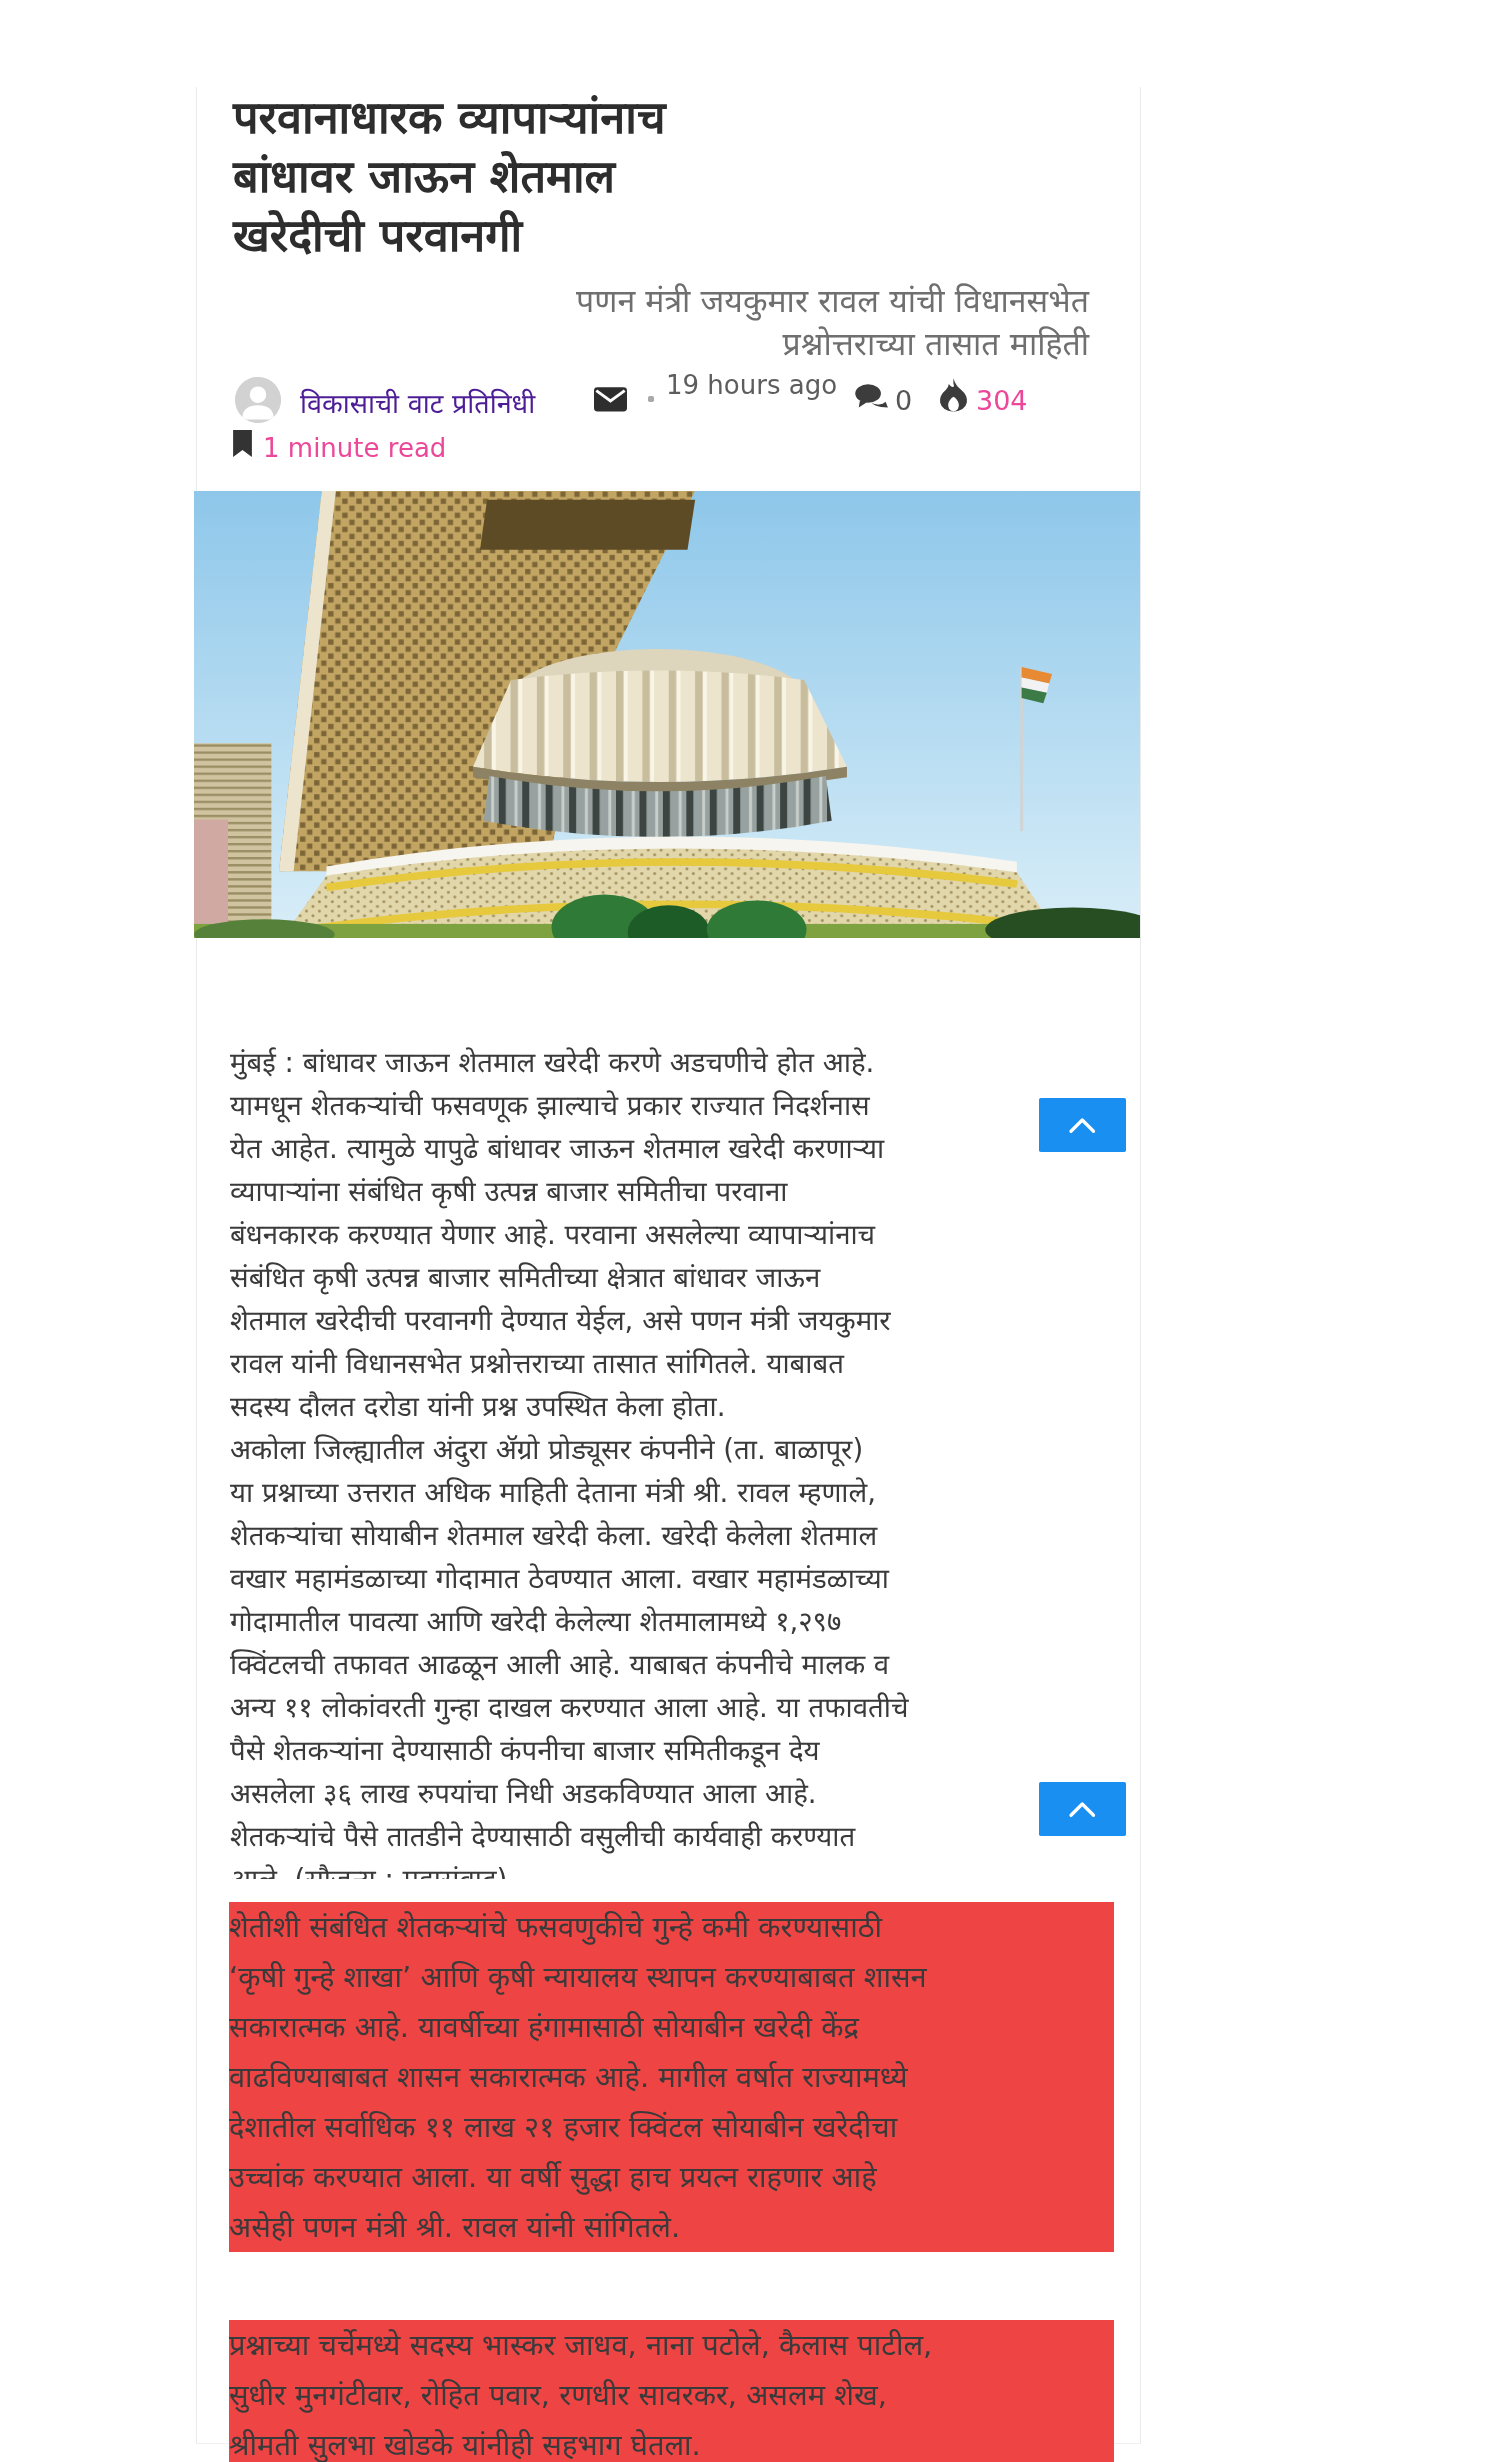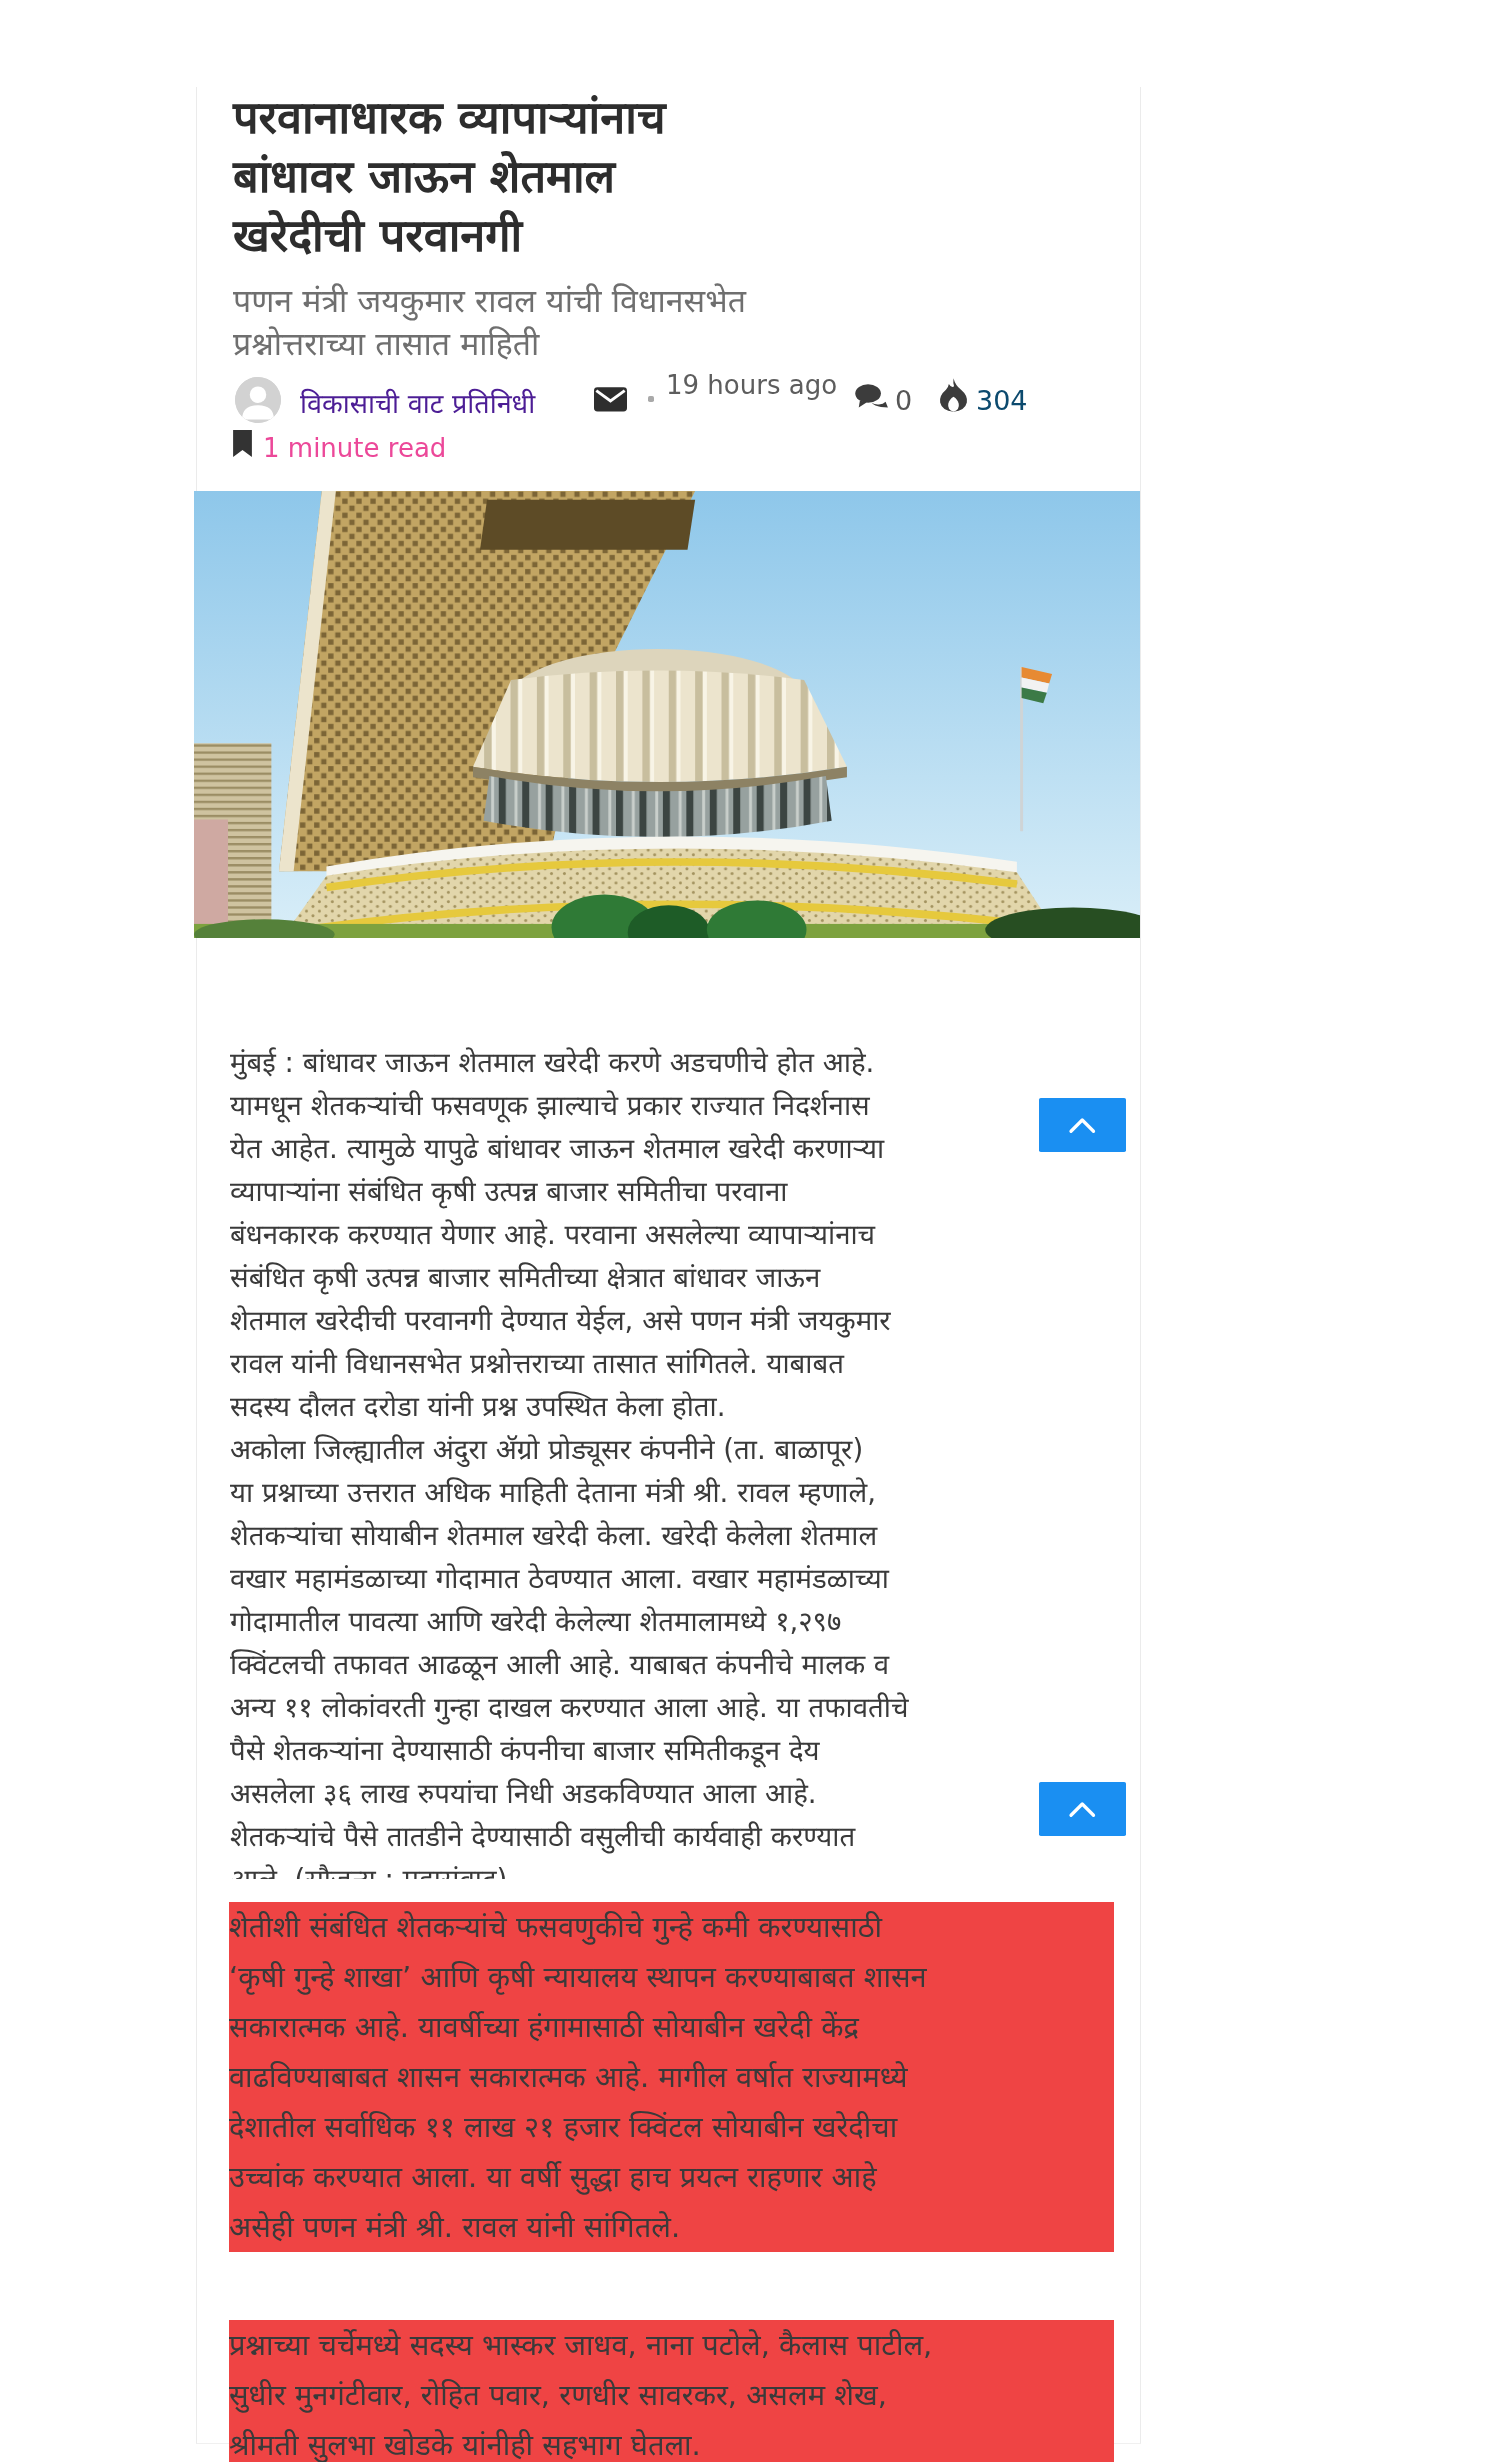--- a/index.html
+++ b/index.html
@@ -9,33 +9,33 @@
     background:#ffffff; font-family:"DejaVu Sans", sans-serif;padding-left:32px;
   }
   .card {
     position:absolute; left:196px; top:87px; width:945px; height:2357px;
     background:#ffffff; border-left:1.2px solid #ebebeb; border-right:1.2px solid #ebebeb;
     border-bottom:1.2px solid #f0f0f0;
   }
   .headline { position:absolute; left:233px; top:88px; width:856px;
     font-size:45px; line-height:59px; font-weight:700; color:#2d2d2d; }
   .subtitle { position:absolute; left:233px; top:280px; width:856px;
-    font-size:32px; line-height:43px; font-weight:400; color:#6f6f6f; }
+    font-size:32px; line-height:43px; font-weight:400; color:#6f6f6f;text-align:right; }
   .avatar { position:absolute; left:235px; top:377px; width:46px; height:46px;
     border-radius:50%; background:#d2d2d2; overflow:hidden; }
   .avatar svg { display:block; }
   .author-name { position:absolute; left:300px; top:384px; font-size:27px; color:#4c1d95; }
   .envelope { position:absolute; left:594px; top:387px; }
   .dot-sep { position:absolute; left:648px; top:396px; width:5.9px; height:5.9px;
     border-radius:1.8px; background:#a9a9a9; }
   .time-ago { position:absolute; left:666px; top:370px; font-size:26px; color:#5d5d5d; }
   .comments-icon { position:absolute; left:854px; top:383px; }
   .comments-count { position:absolute; left:895px; top:385px; font-size:27px; color:#565656; }
   .flame-icon { position:absolute; left:939px; top:378px; }
-  .views-count { position:absolute; left:976px; top:385px; font-size:27px; color:#0c4a6e; }
+  .views-count { position:absolute; left:976px; top:385px; font-size:27px; color:#ec4899; }
   .bookmark-icon { position:absolute; left:233px; top:430px; }
   .read-time { position:absolute; left:263px; top:433px; font-size:26px; color:#ec4899; }
   .hero { position:absolute; left:194px; top:491px; width:946px; height:447px; }
   .hero svg { display:block; width:946px; height:447px; }
   .para { position:absolute; color:#3a3a3a;margin-top:45px; }
   .para .line { display:block; }
   .para1 { left:230px; top:996px; width:897px; height:838px; overflow:hidden;
     font-size:27.6px; line-height:43px; }
   .para2 { left:229px; top:1857px; width:885px; font-size:29px; line-height:50px; }
   .para3 { left:229px; top:2275px; width:885px; font-size:29px; line-height:50px; }

